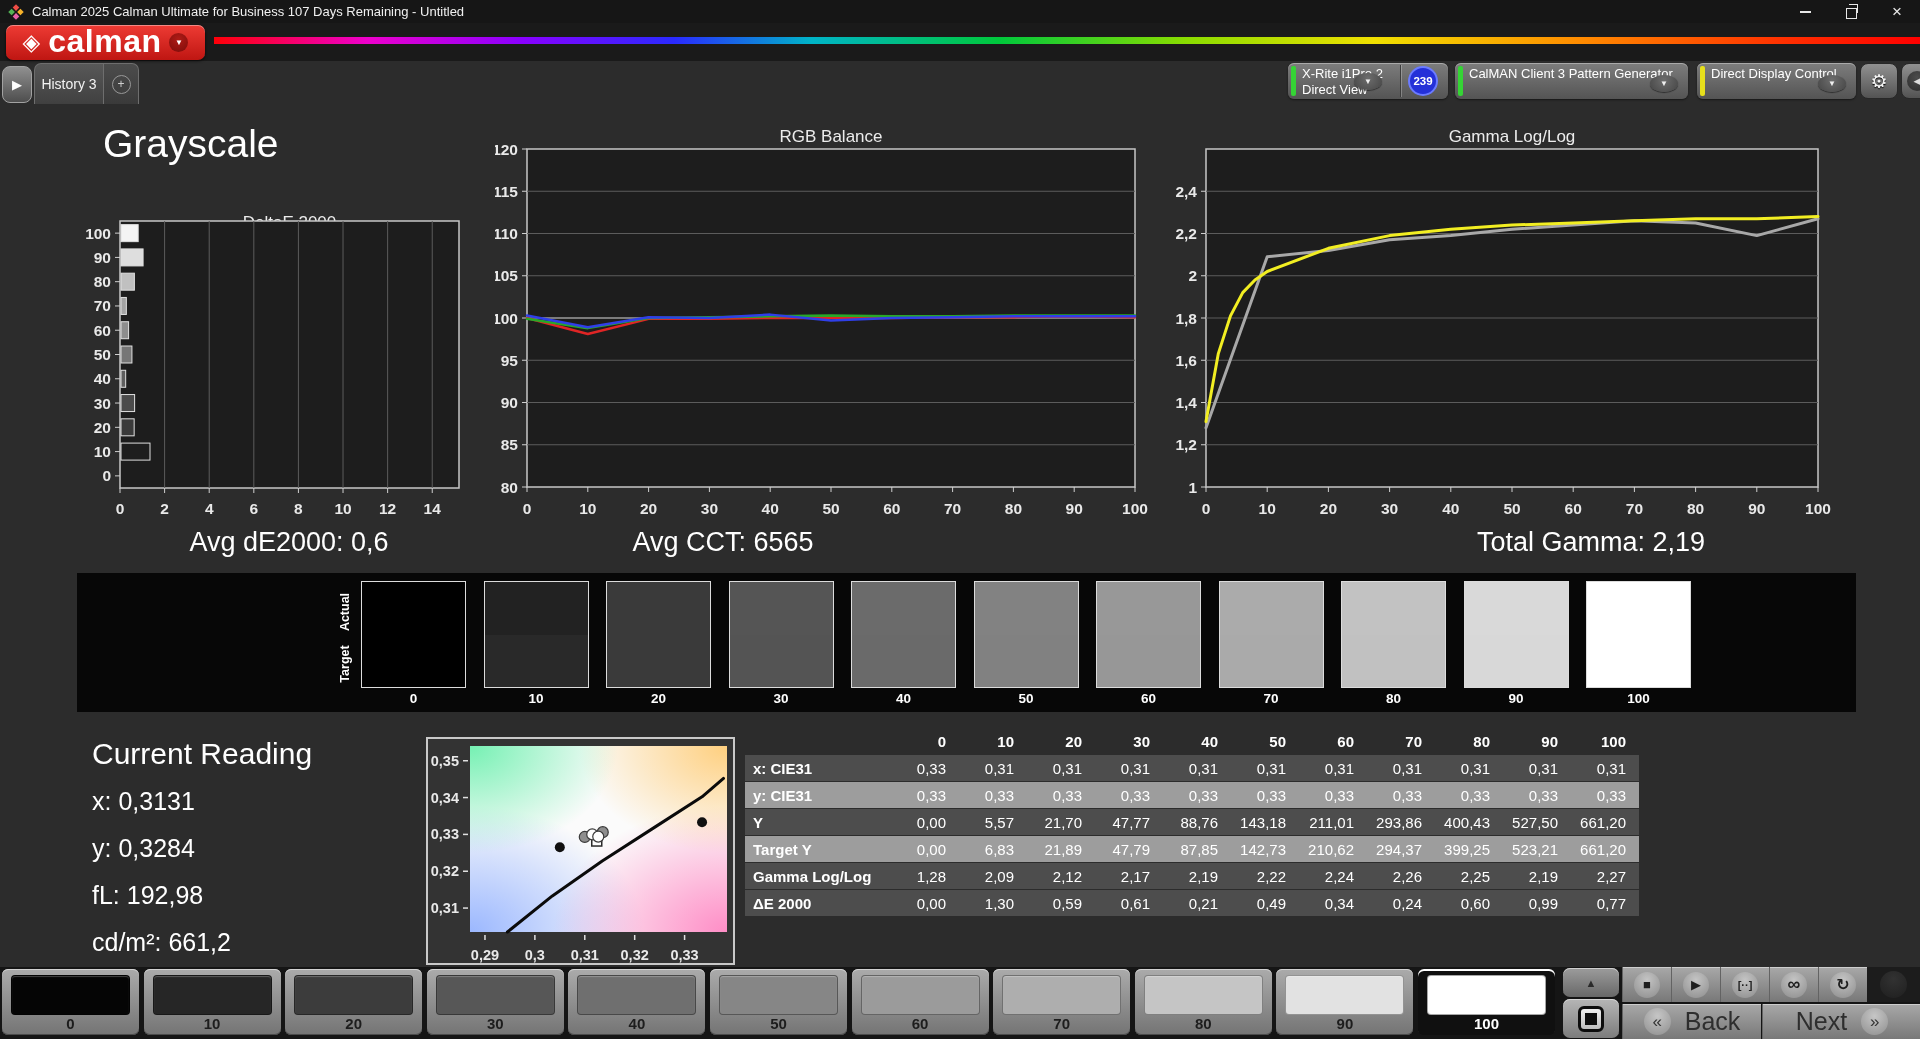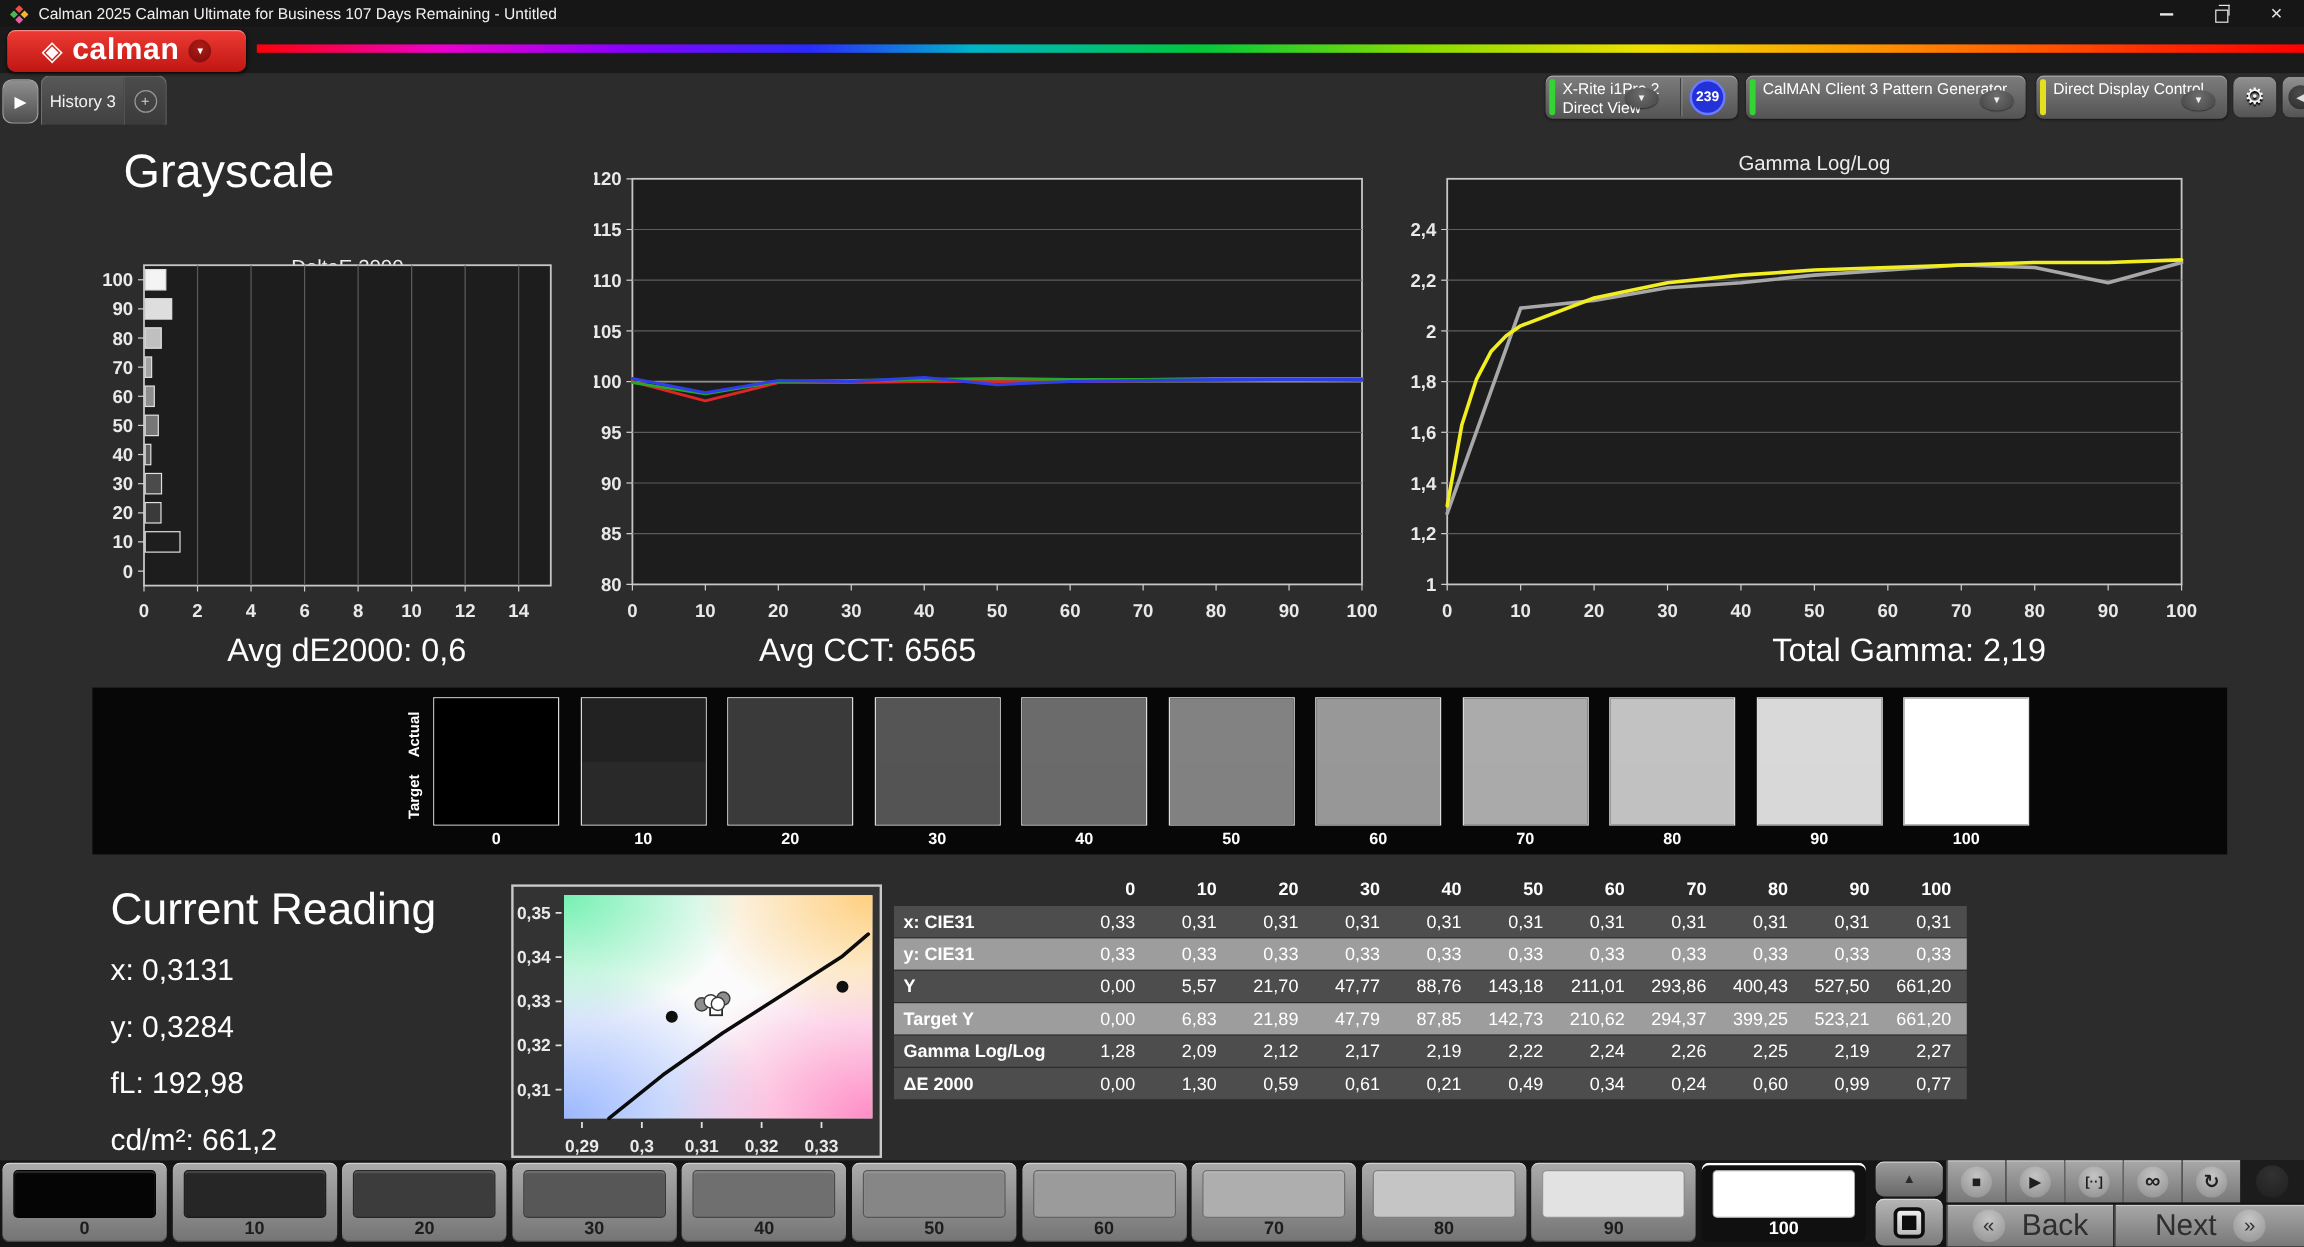--- a/index.html
+++ b/index.html
@@ -22,21 +22,21 @@
                      border:1.5px solid #e8e8e8;border-bottom:none;border-left:none;}
   .ic-close{font-size:17px;line-height:1;}
 
   
   .appheader{position:absolute;left:0;top:23px;width:100%;height:38px;background:#1a1a1a;}
   .calman-btn{position:absolute;left:6px;top:2px;width:199px;height:35px;border-radius:7px;
               background:linear-gradient(#ee3b34,#bf1612);
               box-shadow:inset 0 1px 0 rgba(255,255,255,.4),0 1px 3px rgba(0,0,0,.7);
               display:flex;align-items:center;justify-content:center;gap:8px;cursor:pointer;}
   .logo-diamond{font-size:23px;line-height:1;color:#fff;}
-  .logo-text{font-size:25px;font-weight:bold;color:#fff;letter-spacing:.5px;margin-top:-3px;}
+  .logo-text{font-size:32px;font-weight:bold;color:#fff;letter-spacing:.5px;margin-top:-3px;}
   .logo-chevron{width:19px;height:19px;border-radius:50%;
                 background:radial-gradient(circle at 50% 32%,#b01b16,#7c0c0a);
                 display:flex;align-items:center;justify-content:center;font-size:8px;color:#fff;}
   .rainbow{position:absolute;left:214px;right:0;top:14px;height:7px;
            background:linear-gradient(90deg,#ff0008 0%,#ee00cc 9%,#8a00ff 18%,#2a2aff 27%,
                       #00b4c8 35%,#00c83c 46%,#8adc00 57%,#f0e000 68%,#ff8c00 80%,#ff3000 92%,#ff0000 100%);}
 
   
   .panel-toggle{position:absolute;left:2px;top:66px;width:30px;height:37px;border-radius:8px;
                 background:linear-gradient(#909090,#4e4e4e);border:1px solid #a2a2a2;box-sizing:border-box;
@@ -102,21 +102,21 @@
        transform:rotate(-90deg);font-size:12.5px;font-weight:bold;color:#fff;}
   .rot-actual{left:240px;top:32px;} .rot-target{left:240px;top:84px;}
   .swatches{position:absolute;left:284px;top:8px;display:flex;gap:17.5px;}
   .sw{width:105px;}
   .sw-box{height:107px;border:1.5px solid #dcdcdc;box-sizing:border-box;display:flex;flex-direction:column;}
   .sw-a,.sw-t{flex:1;}
   .sw-label{text-align:center;font-size:13.5px;font-weight:bold;color:#fff;margin-top:3px;}
 
   
   .cur{position:absolute;left:92px;top:737px;}
-  .cur h2{margin:0 0 16px 0;font-size:37px;font-weight:400;color:#fff;}
+  .cur h2{margin:0 0 16px 0;font-size:30px;font-weight:400;color:#fff;}
   .cur .cr-item{font-size:25px;margin-bottom:18px;color:#fff;}
 
   
   .cie{position:absolute;left:426px;top:737px;width:309px;height:228px;box-sizing:border-box;
        background:#333;border:2px solid #c9c9c9;}
   .cie-grad{position:absolute;left:42px;top:7px;width:257px;height:186px;
      background:
        radial-gradient(120% 120% at 0% 0%,rgba(110,240,175,.95) 0%,rgba(110,240,175,0) 48%),
        radial-gradient(120% 120% at 100% 0%,rgba(255,205,120,.95) 0%,rgba(255,205,120,0) 48%),
        radial-gradient(130% 130% at 100% 100%,rgba(255,135,195,.95) 0%,rgba(255,135,195,0) 52%),
@@ -306,20 +306,21 @@
       <line x1="45" y1="235.3181818181818" x2="50" y2="235.3181818181818" stroke="#cfcfcf"></line>
       <text x="41" y="240.8181818181818" text-anchor="end" font-size="15.5" fill="#e9e9e9" font-weight="600" font-family="Liberation Sans, DejaVu Sans, sans-serif">20</text>
       <rect x="51" y="226.8181818181818" width="13.158552631578948" height="17" fill="#3a3a3a" stroke="#e0e0e0" stroke-width="1"></rect>
       <line x1="45" y1="259.5909090909091" x2="50" y2="259.5909090909091" stroke="#cfcfcf"></line>
       <text x="41" y="265.0909090909091" text-anchor="end" font-size="15.5" fill="#e9e9e9" font-weight="600" font-family="Liberation Sans, DejaVu Sans, sans-serif">10</text>
       <rect x="51" y="251.09090909090912" width="28.99342105263158" height="17" fill="#1e1e1e" stroke="#e0e0e0" stroke-width="1"></rect>
       <line x1="45" y1="283.8636363636364" x2="50" y2="283.8636363636364" stroke="#cfcfcf"></line>
       <text x="41" y="289.3636363636364" text-anchor="end" font-size="15.5" fill="#e9e9e9" font-weight="600" font-family="Liberation Sans, DejaVu Sans, sans-serif">0</text>
     </svg>
 
+  <div class="chart-title" id="t-rgb">RGB Balance</div>
   <svg id="svg-rgb" width="660" height="378">
       <rect x="32" y="9" width="608" height="338" fill="#1d1d1d" stroke="#c6c6c6" stroke-width="1.5"></rect>
       <line x1="27" y1="9" x2="32" y2="9" stroke="#cfcfcf"></line>
       <text x="23" y="14.5" text-anchor="end" font-size="15.5" fill="#e9e9e9" font-weight="600" font-family="Liberation Sans, DejaVu Sans, sans-serif">120</text>
       <line x1="32" y1="51.25" x2="640" y2="51.25" stroke="#5c5c5c"></line>
       <line x1="27" y1="51.25" x2="32" y2="51.25" stroke="#cfcfcf"></line>
       <text x="23" y="56.75" text-anchor="end" font-size="15.5" fill="#e9e9e9" font-weight="600" font-family="Liberation Sans, DejaVu Sans, sans-serif">115</text>
       <line x1="32" y1="93.5" x2="640" y2="93.5" stroke="#5c5c5c"></line>
       <line x1="27" y1="93.5" x2="32" y2="93.5" stroke="#cfcfcf"></line>
       <text x="23" y="99" text-anchor="end" font-size="15.5" fill="#e9e9e9" font-weight="600" font-family="Liberation Sans, DejaVu Sans, sans-serif">110</text>

